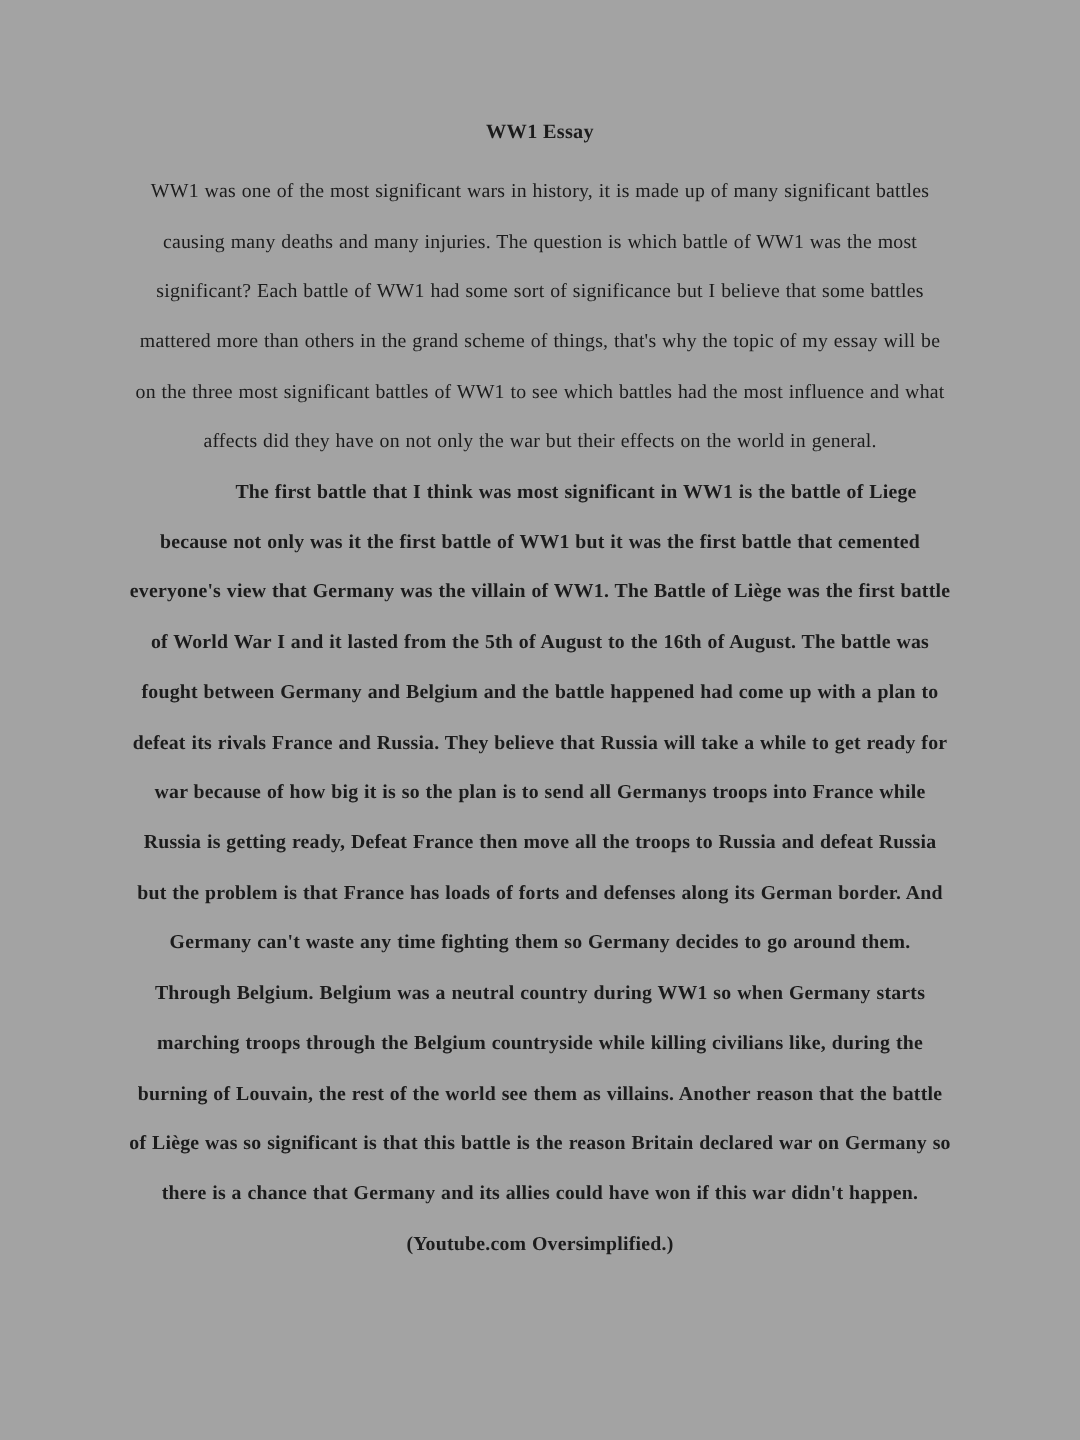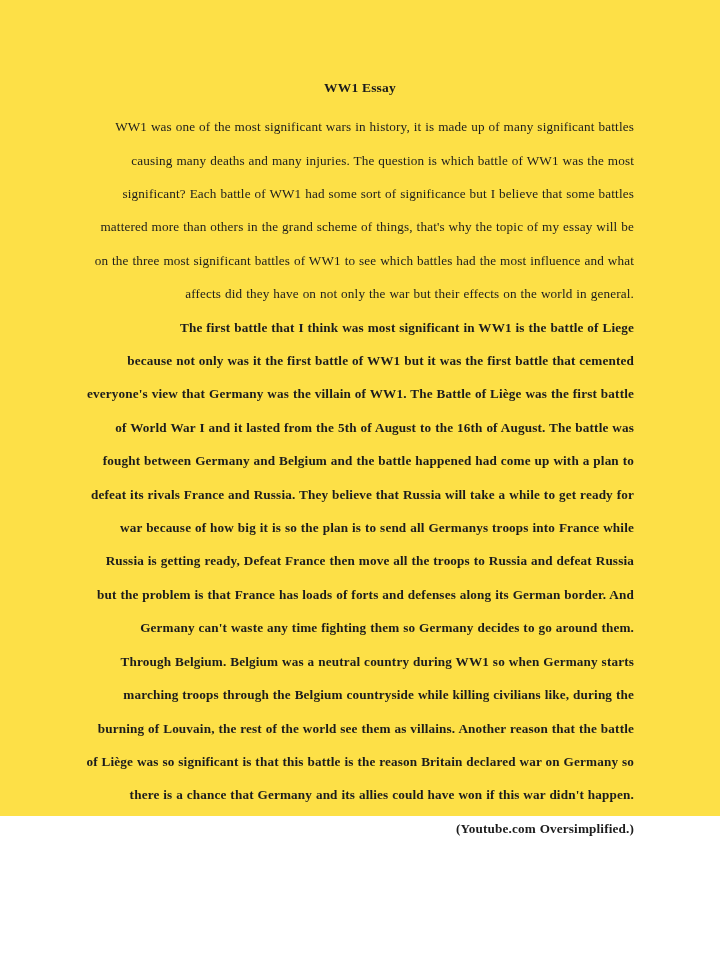--- a/index.html
+++ b/index.html
@@ -10,42 +10,42 @@
   body {
     width: 720px;
     height: 960px;
     font-family: "Liberation Serif", serif;
     color: #1a1a1a;
     overflow: hidden;
   }
   .page {
     position: relative;
     width: 720px;
-    height: 816px;
-    background: #fde047;
+    height: 960px;
+    background: #a3a3a3;
     box-sizing: border-box;
   }
   .doc-body {
     position: absolute;
     left: 86px;
     top: 80px;
     width: 548px;
   }
   .doc-title {
     text-align: center;
     font-size: 13.5px;
     line-height: 1.2;
     letter-spacing: 0.2px;
     margin: 0 0 14px 0;
     color: #1c1c1c;
   }
   .para {
     font-size: 13.2px;
     line-height: 33.4px;
-    text-align: right;
+    text-align: center;
     margin: 0;
     color: #1c1c1c;
     letter-spacing: 0.15px;
     word-spacing: 0.4px;
   }
   .para + .para {
     margin-top: 0px;
     font-weight: bold;
   }
   .indent {

